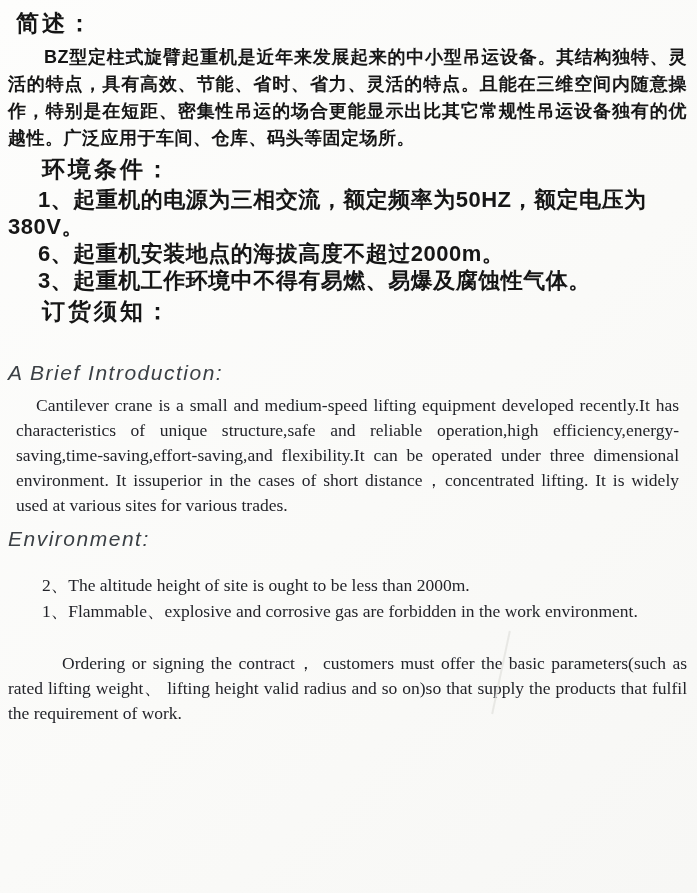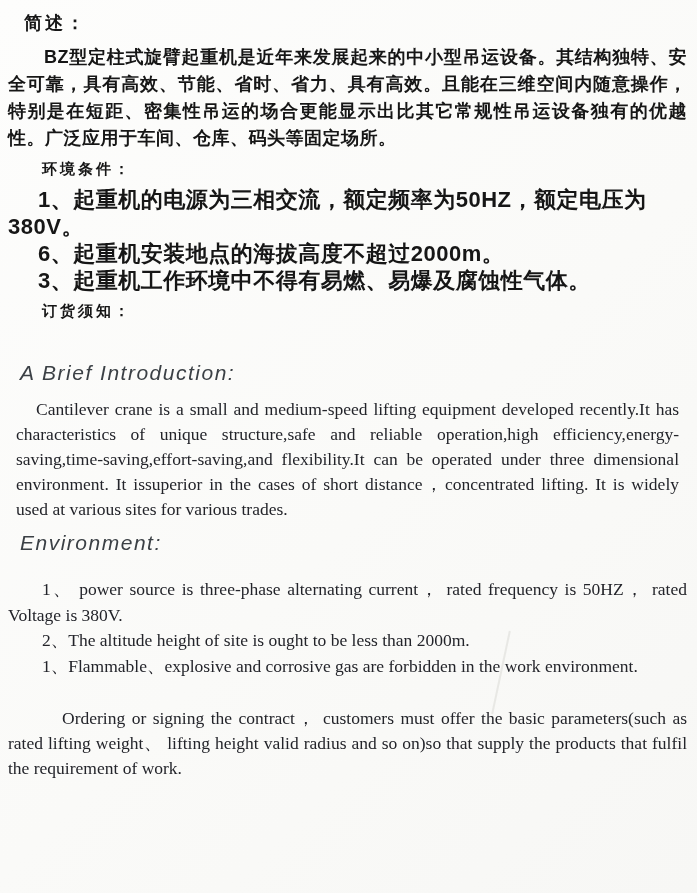--- a/index.html
+++ b/index.html
@@ -16,27 +16,27 @@
     height: 893px;
     background: linear-gradient(135deg, #fdfdfc 0%, #fafaf8 55%, #f7f7f5 100%);
     padding: 6px 10px 0 8px;
     position: relative;
     color: #1c1c1c;
   }
 
   
   .cn { font-family: "Liberation Sans", sans-serif; font-weight: 700; color: #161616; }
   .cn-h1 {
-    font-size: 18px;
+    font-size: 23px;
     line-height: 34px;
-    margin: 0 0 4px 16px;
+    margin: 0 0 4px 8px;
     letter-spacing: 3px;
   }
   .cn-h2 {
-    font-size: 15px;
+    font-size: 23px;
     line-height: 30px;
     margin: 2px 0 2px 34px;
     letter-spacing: 3px;
   }
   .cn-para {
     font-size: 18px;
     line-height: 27px;
     margin: 0;
     text-align: justify;
     text-indent: 2em;
@@ -51,21 +51,21 @@
   }
 
   
   .en-h3 {
     font-family: "Liberation Sans", sans-serif;
     font-style: italic;
     font-weight: 400;
     font-size: 21px;
     line-height: 25px;
     color: #3b4045;
-    margin: 12px;
+    margin: 0;
     letter-spacing: 1.5px;
   }
   .en-serif {
     font-family: "Liberation Serif", serif;
     color: #23242a;
   }
   .en-para {
     font-size: 17.5px;
     line-height: 25px;
     margin: 8px;
@@ -106,21 +106,21 @@
     opacity: 0.8;
   }
 </style>
 </head>
 <body>
 
 <div class="page">
 
   <div>
     <h1 class="cn cn-h1">简述：</h1>
-    <p class="cn cn-para">BZ型定柱式旋臂起重机是近年来发展起来的中小型吊运设备。其结构独特、安全可靠，具有高效、节能、省时、省力、具有高效。且能在三维空间内随意操作，特别是在短距、密集性吊运的场合更能显示出比其它常规性吊运设备独有的优越性。广泛应用于车间、仓库、码头等固定场所。</p>
+    <p class="cn cn-para">BZ型定柱式旋臂起重机是近年来发展起来的中小型吊运设备。其结构独特、灵活的特点，具有高效、节能、省时、省力、灵活的特点。且能在三维空间内随意操作，特别是在短距、密集性吊运的场合更能显示出比其它常规性吊运设备独有的优越性。广泛应用于车间、仓库、码头等固定场所。</p>
   </div>
 
   <div>
     <h2 class="cn cn-h2">环境条件：</h2>
     <p class="cn cn-item">1、起重机的电源为三相交流，额定频率为50HZ，额定电压为380V。</p>
     <p class="cn cn-item">6、起重机安装地点的海拔高度不超过2000m。</p>
     <p class="cn cn-item">3、起重机工作环境中不得有易燃、易爆及腐蚀性气体。</p>
   </div>
 
   <div>
@@ -128,21 +128,20 @@
   </div>
 
   <div>
     <h3 class="en-h3 mt-brief-en">A Brief Introduction:</h3>
     <p class="en-serif en-para">Cantilever crane is a small and medium-speed lifting equipment developed recently.It has characteristics of unique structure,safe and reliable operation,high efficiency,energy-saving,time-saving,effort-saving,and flexibility.It can be operated under three dimensional environment.  It issuperior in the cases of short distance，concentrated lifting.  It is widely used at various sites for various trades.</p>
   </div>
 
   <div>
     <h3 class="en-h3 mt-env-h">Environment:</h3>
     <div class="mt-env-items">
-      <p class="en-serif en-item">1、 power source is three-phase alternating current， rated frequency is 50HZ， rated Voltage is 380V.</p>
       <p class="en-serif en-item">2、The altitude height of site is ought to be less than 2000m.</p>
       <p class="en-serif en-item">1、Flammable、explosive and corrosive gas are forbidden in the work environment.</p>
     </div>
   </div>
 
   <div>
     <p class="en-serif en-order-para mt-order-para">Ordering or signing the contract， customers must offer the basic parameters(such as rated lifting weight、 lifting height valid radius and so on)so that supply the products that fulfil the requirement of work.</p>
   </div>
 
   <div class="scratch"></div>

